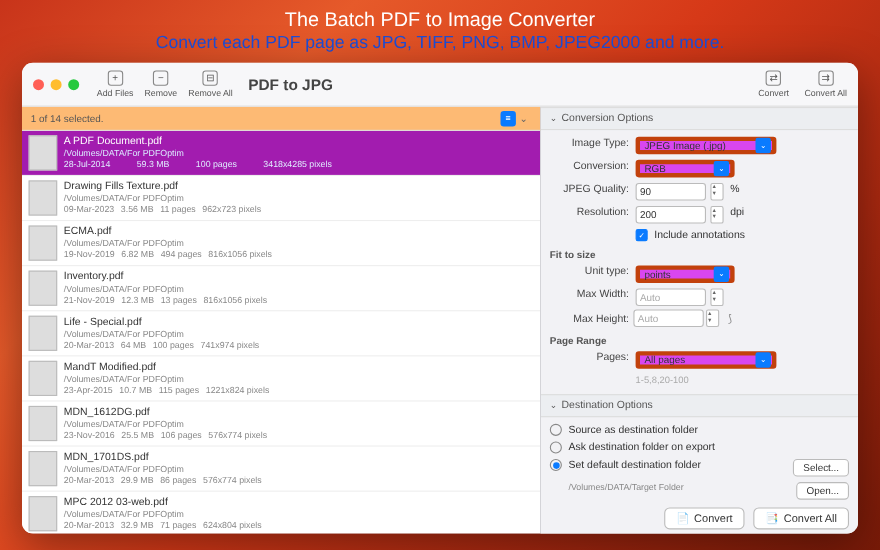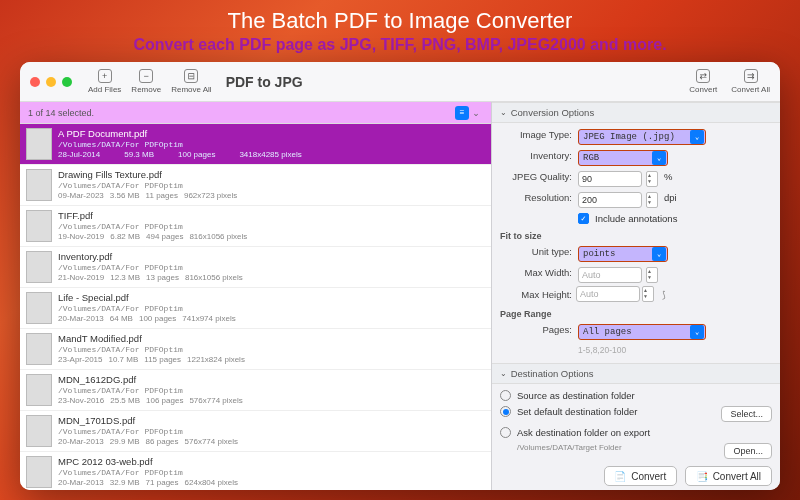--- a/index.html
+++ b/index.html
@@ -2,59 +2,59 @@
 <html><head>
   <meta charset="utf-8">
   <style>
     * { box-sizing: border-box; margin: 0; padding: 0; }
     body {
       font-family: -apple-system, "Helvetica Neue", Arial, sans-serif;
       background: linear-gradient(135deg, #c8341a 0%, #e65a2a 25%, #d63918 50%, #a82810 75%, #781a08 100%);
       width: 800px; height: 500px; overflow: hidden;
       display: flex; flex-direction: column; align-items: center;
     }
-    .hero-title { color: #fff; font-size: 22px; font-weight: 500; margin-top: 8px; }
-    .hero-sub { color: #a21caf; font-size: 16px; font-weight: 700; margin-top: 2px; margin-bottom: 8px; }
+    .hero-title { color: #fff; font-size: 18px; font-weight: 500; margin-top: 8px; }
+    .hero-sub { color: #1d4ed8; font-size: 16px; font-weight: 400; margin-top: 2px; margin-bottom: 8px; }
     .window {
       width: 760px; height: 428px; background: #f2f2f5; border-radius: 10px;
       box-shadow: 0 10px 40px rgba(0,0,0,0.4); overflow: hidden; display: flex; flex-direction: column;
       font-size: 10px; color: #333;
     }
     .titlebar { height: 40px; background: #f7f7f9; border-bottom: 1px solid #ddd; display: flex; align-items: center; padding: 0 10px; }
     .traffic { display: flex; gap: 6px; }
     .dot { width: 10px; height: 10px; border-radius: 50%; }
     .dot.red { background: #ff5f56; } .dot.yellow { background: #ffbd2e; } .dot.green { background: #27c93f; }
     .tb-btns { display: flex; gap: 10px; margin-left: 16px; }
     .tb-btn { display: flex; flex-direction: column; align-items: center; gap: 2px; color: #555; font-size: 8px; cursor: pointer; }
     .tb-btn .ico { width: 14px; height: 14px; border: 1px solid #888; border-radius: 3px; display:flex;align-items:center;justify-content:center; font-size:9px; line-height:1;}
     .app-title { margin-left: 14px; font-weight: 600; font-size: 14px; color: #444; }
     .tb-right { margin-left: auto; display: flex; gap: 14px; }
     .main { flex: 1; display: flex; overflow: hidden; }
     .left { flex: 1; display: flex; flex-direction: column; border-right: 1px solid #d0d0d4; background:#fff;}
-    .list-header { height: 22px; background: #f0abfc; border-bottom: 1px solid #ddd; display:flex; align-items:center; padding: 0 8px; font-size:9px; color:#555;}
+    .list-header { height: 22px; background: #fdba74; border-bottom: 1px solid #ddd; display:flex; align-items:center; padding: 0 8px; font-size:9px; color:#555;}
     .list-header .spacer { flex:1; }
     .blue-sq { width:14px; height:14px; background:#0a7bff; border-radius:3px; display:inline-flex;align-items:center;justify-content:center;color:#fff;font-size:8px;}
     .chev { width:14px;height:14px;display:inline-flex;align-items:center;justify-content:center;color:#666;}
     .list { flex:1; overflow-y: hidden; }
     .row { display:flex; gap:6px; padding: 4px 6px; border-bottom:1px solid #eee; align-items:flex-start;}
     .row.selected { background:#a21caf; color:#fff; }
     .row.selected .meta { color:#e0ecff;gap:24px; }
     .thumb { width:26px; height:32px; background:#ddd; border:1px solid #bbb; flex-shrink:0; display:flex;align-items:center;justify-content:center;font-size:6px;color:#666;overflow:hidden;}
     .rowtext { display:flex; flex-direction:column; gap:1px; min-width:0;}
     .fname { font-size:9.5px; font-weight:500; white-space:nowrap;}
-    .fpath { font-size:8px; color:#888;font-family:Liberation Mono, monospace;}
+    .fpath { font-size:8px; color:#888;}
     .row.selected .fpath { color:#dbe9ff; }
     .meta { font-size:8px; color:#888; display:flex; gap:6px;}
     .right { width: 288px; background:#f2f2f5; overflow-y:auto; font-size:9.5px;}
     .section-hd { background:#eceef1; padding:4px 8px; display:flex; align-items:center; gap:4px; color:#555; border-top:1px solid #ddd; border-bottom:1px solid #ddd;}
     .section-hd .disclose { font-size:8px;}
     .opts { padding: 6px 8px 8px 8px; display:flex; flex-direction:column; gap:5px;}
     .optrow { display:flex; gap:6px;}
     .lbl { width:72px; text-align:right; color:#444;}
-    .sel { flex:1; max-width:128px; height:16px; background:#c4b5fd; border:1px solid #c2410c; border-radius:3px; padding:0 4px; display:flex; align-items:center; justify-content:space-between; font-size:9px;font-family:Liberation Mono, monospace;}
+    .sel { flex:1; max-width:128px; height:16px; background:#d946ef; border:4px solid #c2410c; border-radius:3px; padding:0 4px; display:flex; align-items:center; justify-content:space-between; font-size:9px;}
     .sel .bluecaret { width:14px; height:14px; background:#0a7bff; border-radius:2px; color:#fff; display:flex;align-items:center;justify-content:center;font-size:7px; margin-right:-3px;}
     .numfield { width:64px; height:16px; background:#fff; border:1px solid #bbb; border-radius:3px; padding:0 3px; font-size:9px; display:flex;align-items:center;}
     .numfield.placeholder { color:#aaa; }
     .stepper { width:12px; height:16px; border:1px solid #bbb; border-radius:2px; background:#fff; display:flex;flex-direction:column; font-size:5px; line-height:6px; color:#666; margin-left:-2px;}
     .chk { width:11px; height:11px; border:1px solid #0a7bff; border-radius:2px; background:#0a7bff; color:#fff; display:inline-flex;align-items:center;justify-content:center;font-size:7px;}
     .subhead { font-weight:600; color:#555; margin-top:2px; font-size:9px;}
     .radio { width:11px; height:11px; border:1px solid #888; border-radius:50%; display:inline-flex;align-items:center;justify-content:center;}
     .radio.on::after { content:""; width:6px;height:6px;border-radius:50%; background:#0a7bff;}
     .minibtn { height:16px; padding:0 8px; background:#fff; border:1px solid #bbb; border-radius:4px; font-size:9px; display:inline-flex;align-items:center;}
     .bottom-btns { display:flex; gap:8px; justify-content:flex-end; padding:2px 0 2px 0;}
@@ -134,21 +134,21 @@
                 <span>09-Mar-2023</span>
                 <span>3.56 MB</span>
                 <span>11 pages</span>
                 <span>962x723 pixels</span>
               </div>
             </div>
           </div>
           <div class="row">
             <div class="thumb"></div>
             <div class="rowtext">
-              <div class="fname">TIFF.pdf</div>
+              <div class="fname">ECMA.pdf</div>
               <div class="fpath">/Volumes/DATA/For PDFOptim</div>
               <div class="meta">
                 <span>19-Nov-2019</span>
                 <span>6.82 MB</span>
                 <span>494 pages</span>
                 <span>816x1056 pixels</span>
               </div>
             </div>
           </div>
           <div class="row">
@@ -239,21 +239,21 @@
       </div>
       <div class="opts">
         <div class="optrow">
           <span class="lbl">Image Type:</span>
           <div class="sel">
             <span>JPEG Image (.jpg)</span>
             <span class="bluecaret">⌄</span>
           </div>
         </div>
         <div class="optrow">
-          <span class="lbl">Inventory:</span>
+          <span class="lbl">Conversion:</span>
           <div class="sel" style="max-width:90px">
             <span>RGB</span>
             <span class="bluecaret">⌄</span>
           </div>
         </div>
         <div class="optrow">
           <span class="lbl">JPEG Quality:</span>
           <div class="numfield">
               <span>90</span>
             </div>
@@ -321,30 +321,30 @@
       <div class="section-hd">
         <span class="disclose">⌄</span>
         <span>Destination Options</span>
       </div>
       <div class="opts">
         <div class="optrow">
           <span class="radio"></span>
           <span>Source as destination folder</span>
         </div>
         <div class="optrow">
+          <span class="radio"></span>
+          <span>Ask destination folder on export</span>
+        </div>
+        <div class="optrow">
           <span class="radio on"></span>
           <span>Set default destination folder</span>
           <span style="flex:1"></span>
           <span class="minibtn">Select...</span>
         </div>
         <div class="optrow">
-          <span class="radio"></span>
-          <span>Ask destination folder on export</span>
-        </div>
-        <div class="optrow">
           <span class="destpath">/Volumes/DATA/Target Folder</span>
           <span style="flex:1"></span>
           <span class="minibtn">Open...</span>
         </div>
         <div class="bottom-btns">
           <div class="bigbtn">
             <span>📄</span>
             <span>Convert</span>
           </div>
           <div class="bigbtn">

